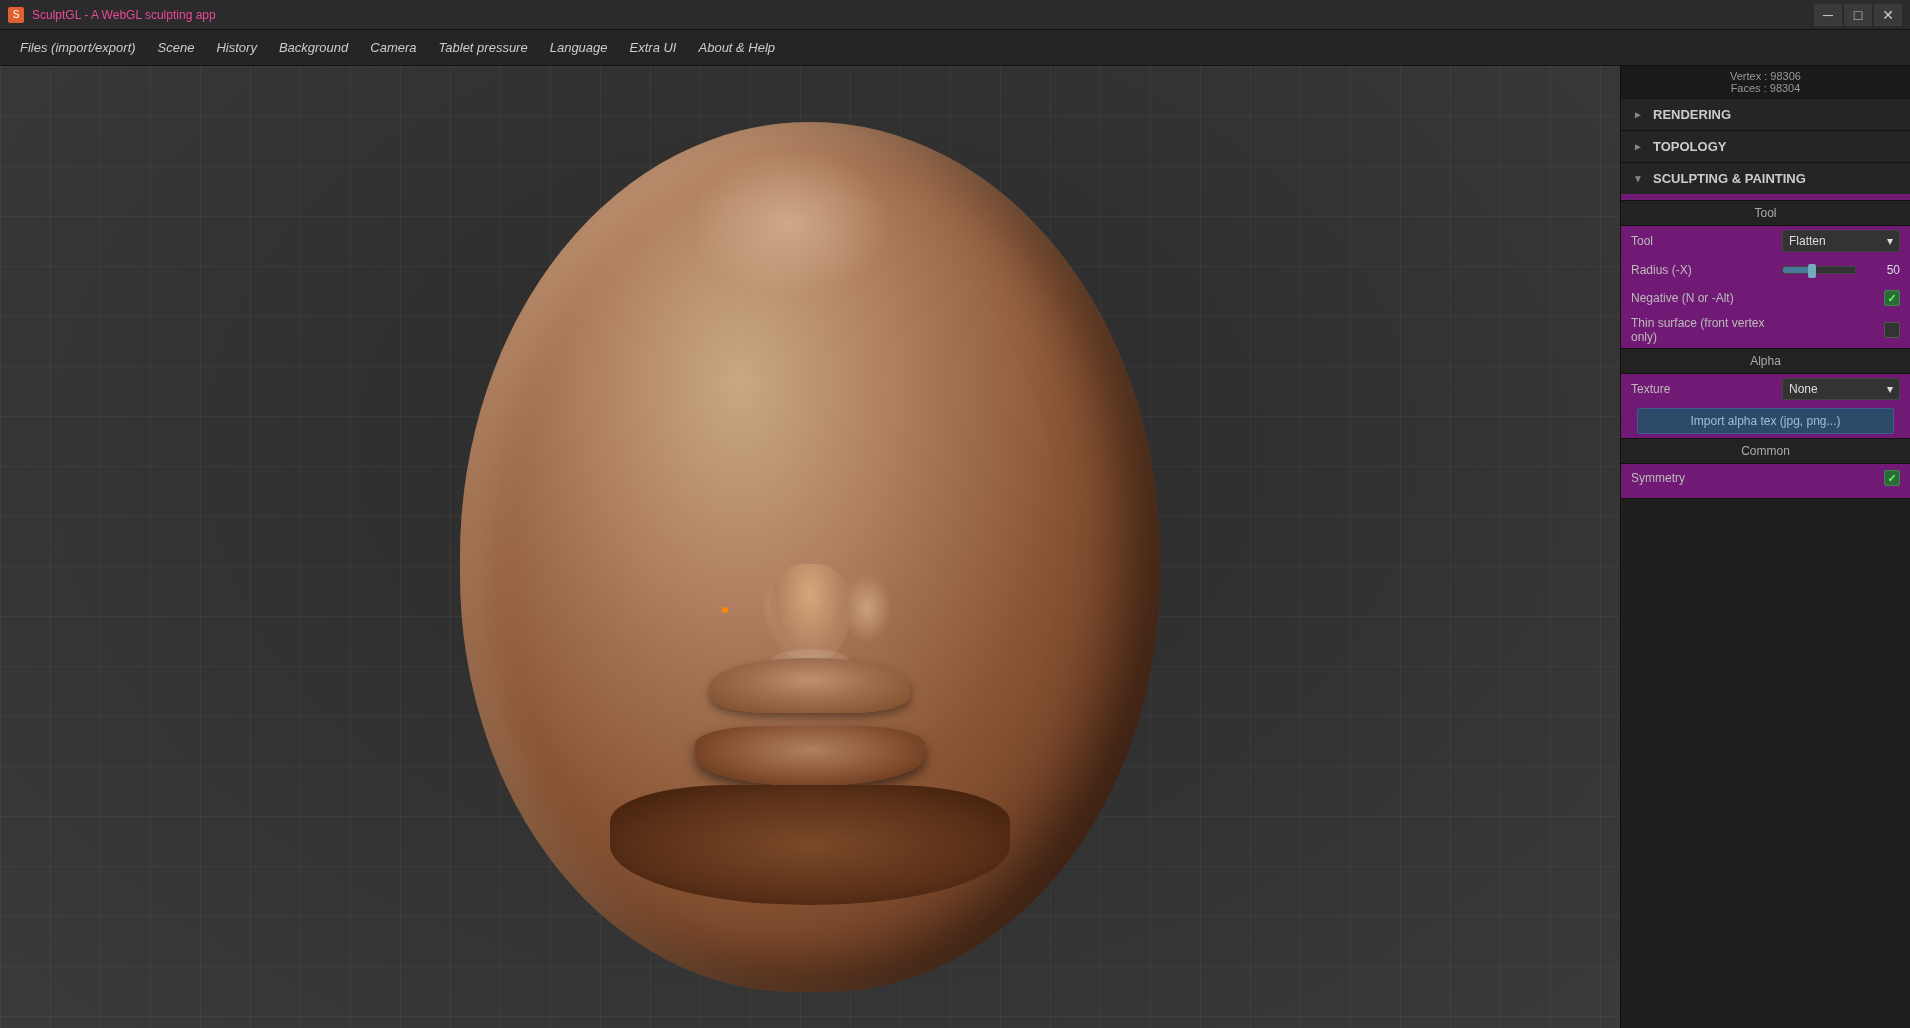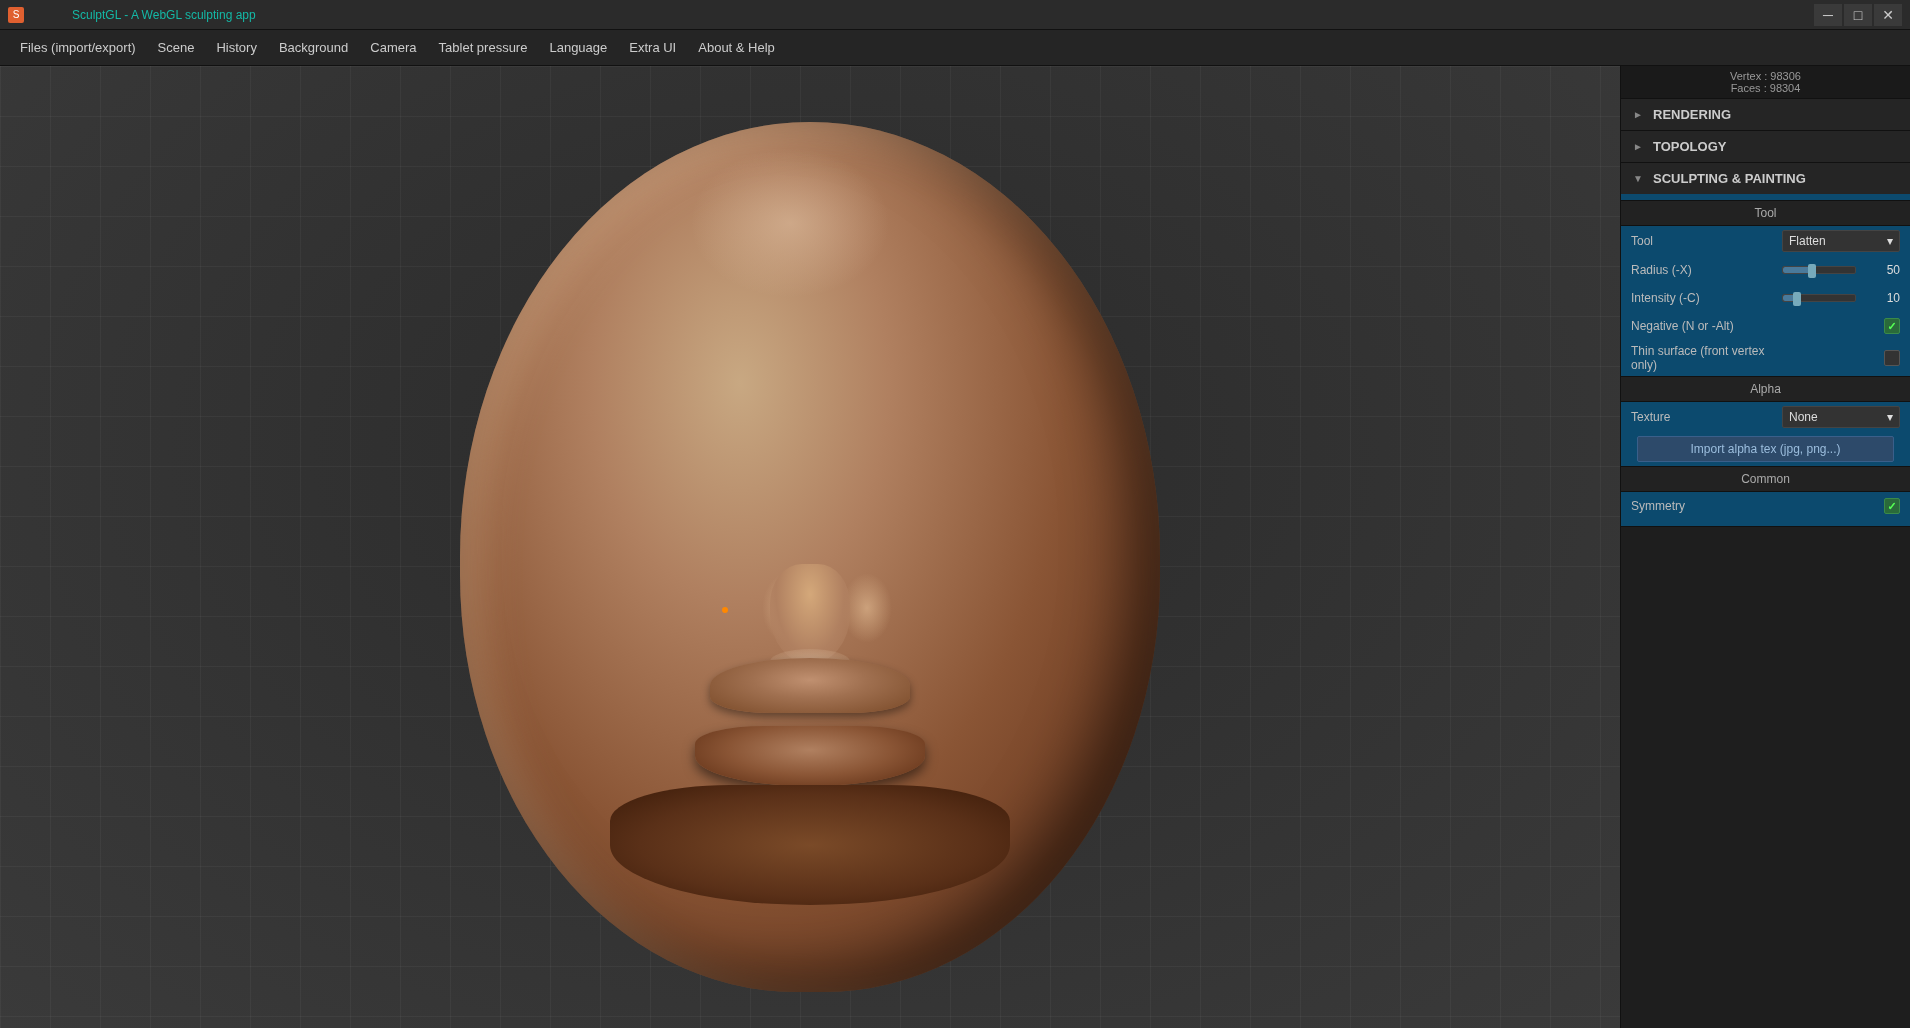--- a/index.html
+++ b/index.html
@@ -5,30 +5,30 @@
     * { margin: 0; padding: 0; box-sizing: border-box; }
     body { width: 1910px; height: 1028px; overflow: hidden; background: #1a1a1a; font-family: Arial, sans-serif; font-size: 13px; color: #ddd; }
 
     
     #titlebar {
       width: 100%; height: 30px; background: #2b2b2b; display: flex; align-items: center;
       justify-content: space-between; padding: 0 8px; border-bottom: 1px solid #111;
     }
     #titlebar-left { display: flex; align-items: center; gap: 8px; }
     #titlebar-icon { width: 16px; height: 16px; background: #e06030; border-radius: 2px; display: flex; align-items: center; justify-content: center; font-size: 10px; color: white; }
-    #titlebar-title { font-size: 12px; color: #14b8a6; margin-left: 40px; }
+    #titlebar-title { font-size: 12px; color: #ec4899; }
     #titlebar-controls { display: flex; gap: 2px; }
     .title-btn { width: 28px; height: 22px; background: #3a3a3a; border: none; color: #ccc; cursor: pointer; display: flex; align-items: center; justify-content: center; font-size: 14px; }
 
     
     #menubar {
       width: 100%; height: 36px; background: #252525; display: flex; align-items: center;
       padding: 0 10px; gap: 2px; border-bottom: 1px solid #111;
     }
-    .menu-item { padding: 4px 10px; color: #ccc; cursor: pointer; border-radius: 3px; font-size: 13px; }
+    .menu-item { padding: 4px 10px; color: #ccc; cursor: pointer; border-radius: 3px; font-size: 13px; font-style: italic; }
 
     
     #main { display: flex; width: 100%; height: calc(1028px - 66px); }
 
     
     #canvas-area {
       flex: 1; position: relative; background: #3a3a3a; overflow: hidden;
     }
     #canvas-bg {
       width: 100%; height: 100%;
@@ -134,21 +134,21 @@
     .panel-section { border-bottom: 1px solid #111; }
 
     .section-header {
       display: flex; align-items: center; padding: 8px 12px;
       background: #252525; cursor: pointer; gap: 8px;
       font-size: 13px; font-weight: bold; color: #ccc;
       user-select: none;
     }
     .section-arrow { font-size: 10px; color: #888; width: 12px; }
 
-    .section-content { padding: 6px 0; background: #0c4a6e; }
+    .section-content { padding: 6px 0; background: #701a75; }
 
     
     .subsection-label {
       text-align: center; padding: 5px; color: #aaa; font-size: 12px;
       background: #222; border-top: 1px solid #111; border-bottom: 1px solid #111;
     }
 
     .prop-row {
       display: flex; align-items: center; padding: 4px 10px; gap: 6px; min-height: 28px;
     }
@@ -309,32 +309,20 @@
             <div class="slider-container">
               <div class="slider-track">
                 <div class="slider-fill" style="width: 40%"></div>
                 <div class="slider-thumb" style="left: calc(40% - 4px)"></div>
               </div>
               <span class="slider-num">50</span>
             </div>
           </div>
         </div>
 
-        <div class="prop-row">
-          <span class="prop-label">Intensity (-C)</span>
-          <div class="prop-value">
-            <div class="slider-container">
-              <div class="slider-track">
-                <div class="slider-fill" style="width: 20%"></div>
-                <div class="slider-thumb" style="left: calc(20% - 4px)"></div>
-              </div>
-              <span class="slider-num">10</span>
-            </div>
-          </div>
-        </div>
 
         <div class="prop-row">
           <span class="prop-label">Negative (N or -Alt)</span>
           <div class="checkbox-container">
             <div class="checkbox">
               <span class="checkmark">✓</span>
             </div>
           </div>
         </div>
 

